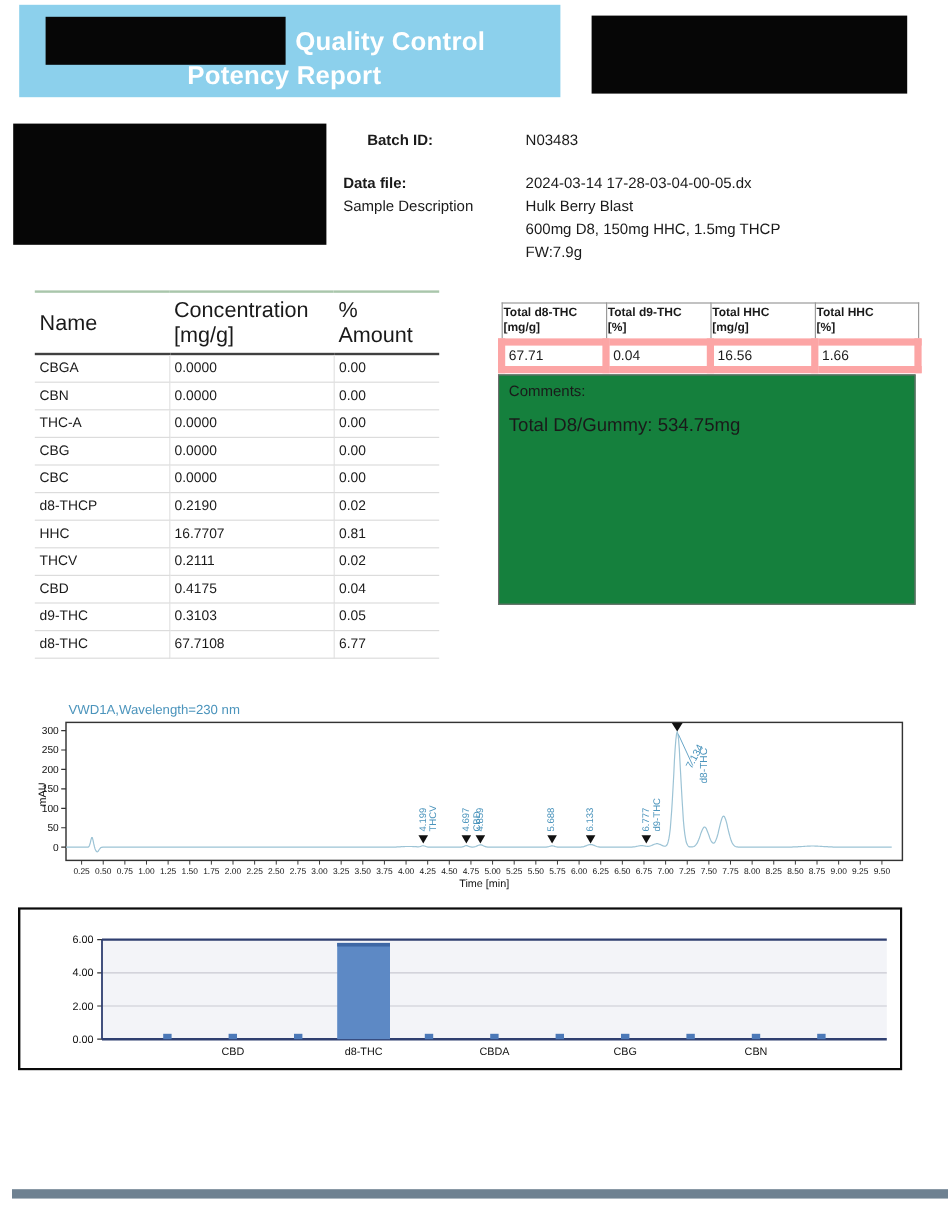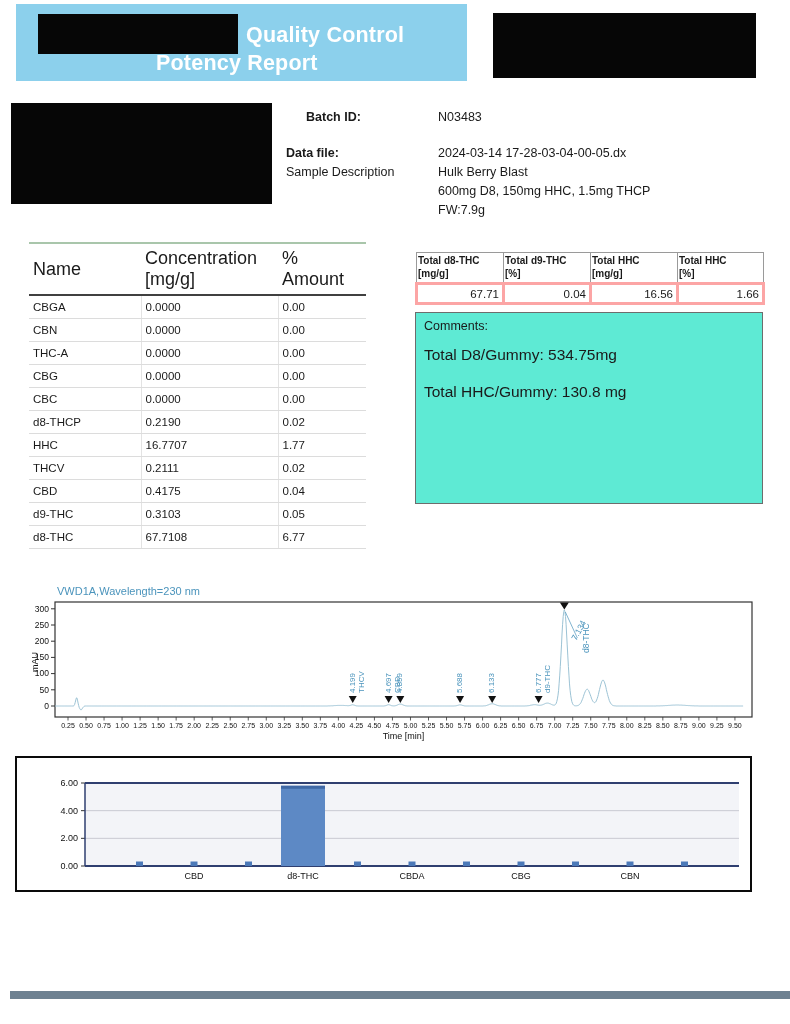--- a/index.html
+++ b/index.html
@@ -16,23 +16,23 @@
   
   .analyte{position:absolute;left:29px;top:242px;width:337px;border-collapse:collapse;table-layout:fixed;}
   .analyte th{border-top:2px solid #a9c6ab;border-bottom:2px solid #404040;font-size:18px;font-weight:normal;
               text-align:left;padding:4px 4px;height:18px;}
   .analyte td{border-bottom:1px solid #dcdcdc;border-right:1px solid #e3e3e3;font-size:11.5px;
               padding:3px 4px;height:16px;overflow:hidden;white-space:nowrap;}
   .analyte td:last-child{border-right:none;}
   
   .totals{position:absolute;left:415px;top:252px;width:347px;border-collapse:collapse;table-layout:fixed;}
   .totals th{border:1px solid #9a9a9a;font-size:10px;font-weight:bold;text-align:left;padding:2px 1px;line-height:1.25;}
-  .totals td{border:3px solid #fca5a5;font-size:11.5px;text-align:right;padding:1px 3px;height:15px;}
-  
-  .comments{position:absolute;left:415px;top:312px;width:346px;height:190px;border:1px solid #6d6d6d;background:#5eead4;text-align:center;}
+  .totals td{border:6px solid #fca5a5;font-size:11.5px;text-align:left;padding:1px 3px;height:15px;}
+  
+  .comments{position:absolute;left:415px;top:312px;width:346px;height:190px;border:1px solid #6d6d6d;background:#15803d;text-align:center;}
   .comments-label{position:absolute;left:8px;top:6px;font-size:12.5px;}
   .comment-line{position:absolute;left:8px;font-size:15.5px;white-space:nowrap;}
   
   .chrom{position:absolute;left:30px;top:582px;}
   .barbox{position:absolute;left:15px;top:756px;}
   .footer{position:absolute;left:10px;top:991px;width:780px;height:33px;}
   svg text{font-family:"Liberation Sans",sans-serif;}
 </style>
 </head>
 <body>
@@ -97,21 +97,21 @@
           <td>0.00</td>
         </tr>
         <tr>
           <td>d8-THCP</td>
           <td>0.2190</td>
           <td>0.02</td>
         </tr>
         <tr>
           <td>HHC</td>
           <td>16.7707</td>
-          <td>1.77</td>
+          <td>0.81</td>
         </tr>
         <tr>
           <td>THCV</td>
           <td>0.2111</td>
           <td>0.02</td>
         </tr>
         <tr>
           <td>CBD</td>
           <td>0.4175</td>
           <td>0.04</td>
@@ -150,21 +150,20 @@
         <td>0.04</td>
         <td>16.56</td>
         <td>1.66</td>
       </tr>
     </tbody>
   </table>
 
   <div class="comments">
     <div class="comments-label">Comments:</div>
     <div class="comment-line" style="top:33px;">Total D8/Gummy: 534.75mg</div>
-    <div class="comment-line" style="top:70px;">Total HHC/Gummy: 130.8 mg</div>
   </div>
 
   <svg class="chrom" width="728" height="160" viewBox="0 0 728 160">
       <text x="27" y="13" font-size="11" fill="#4b94bc">VWD1A,Wavelength=230 nm</text>
       <rect x="25" y="20" width="697" height="115" fill="#fff" stroke="#333" stroke-width="1.2"></rect>
       <line x1="21" y1="124" x2="25" y2="124" stroke="#333" stroke-width="1"></line>
       <text x="19" y="126.8" font-size="8.5" fill="#111" text-anchor="end">0</text>
       <line x1="21" y1="107.8" x2="25" y2="107.8" stroke="#333" stroke-width="1"></line>
       <text x="19" y="110.6" font-size="8.5" fill="#111" text-anchor="end">50</text>
       <line x1="21" y1="91.6" x2="25" y2="91.6" stroke="#333" stroke-width="1"></line>

